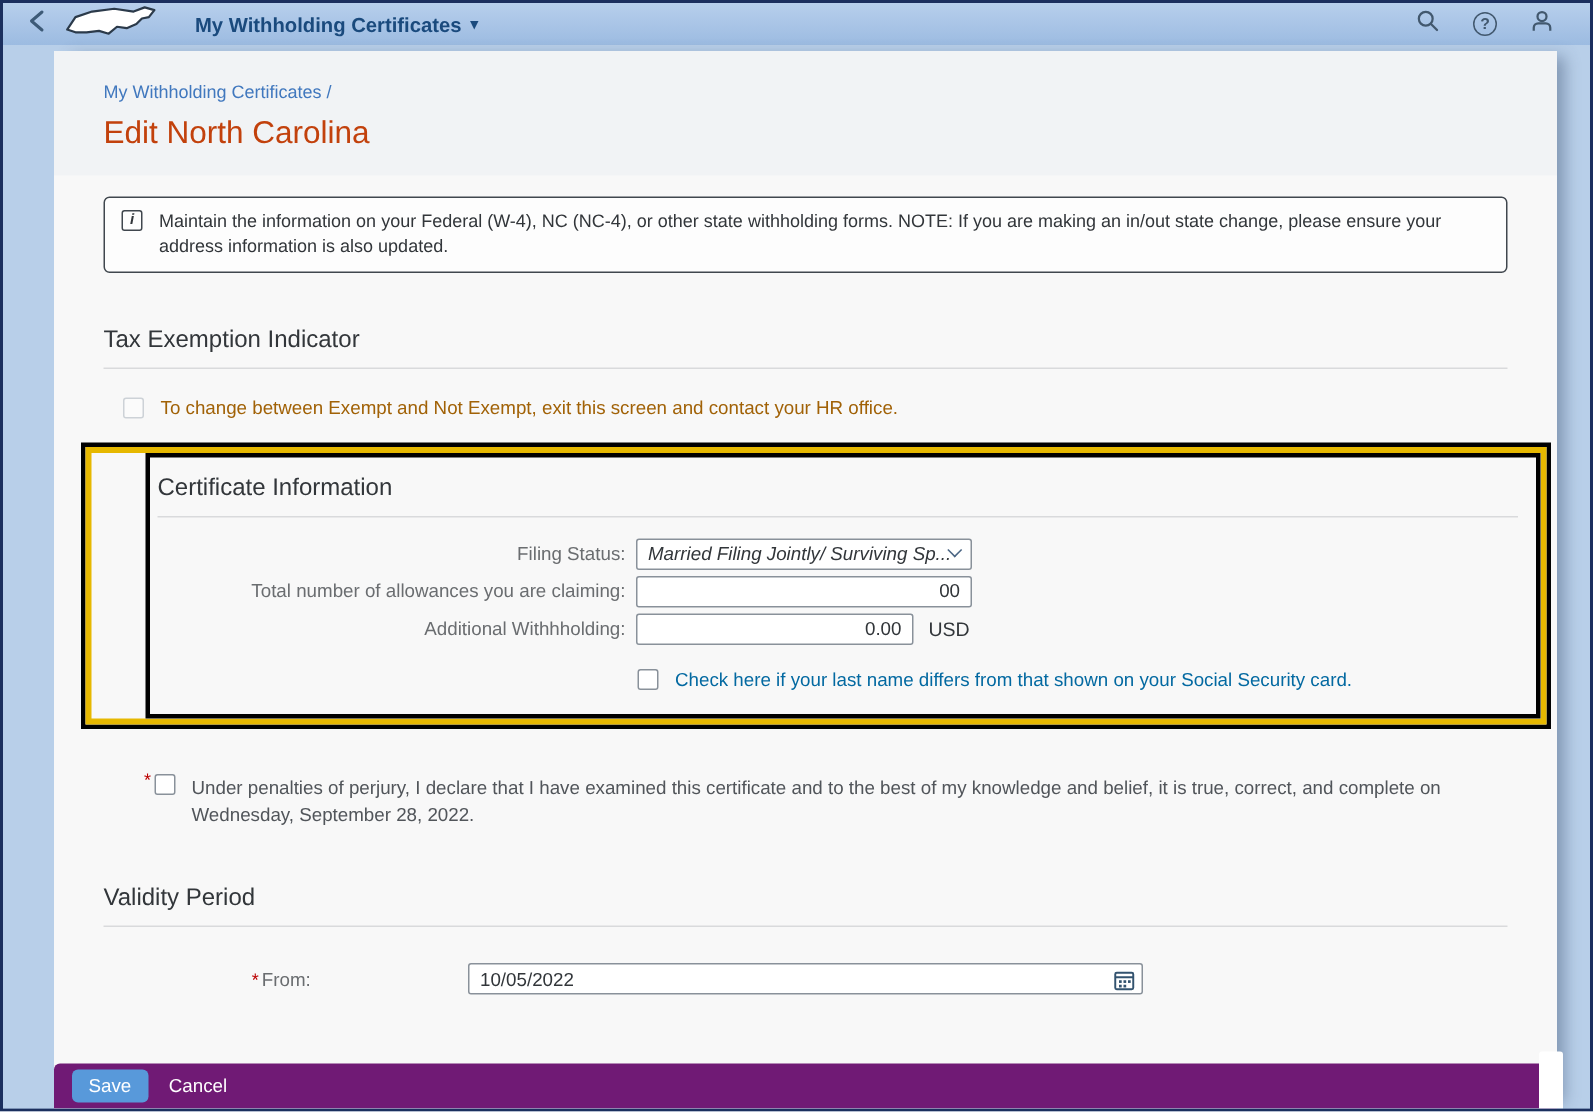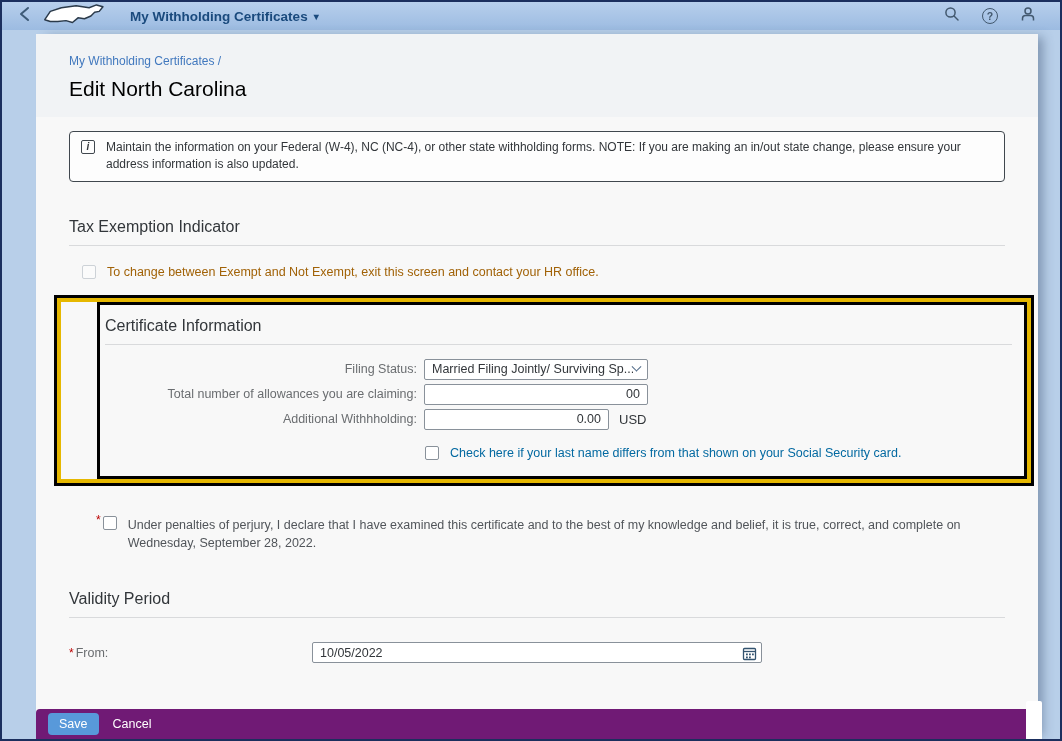--- a/index.html
+++ b/index.html
@@ -23,21 +23,21 @@
   .circle-help { width:16px; height:16px; border:1.4px solid #42586e; border-radius:50%; color:#42586e;
     font-size:10.5px; font-weight:700; display:flex; align-items:center; justify-content:center; cursor:pointer; }
   
   .page-area { position:absolute; top:28px; left:0; right:0; bottom:0; background:#b8cfe9; }
   .card {
     position:absolute; left:18px; top:4px; width:1002px; bottom:0;
     background:#f8f8f8; box-shadow:8px 0 10px -3px rgba(60,80,110,0.45);margin-left:16px;
   }
   .title-band { background:#f1f3f5; padding:20px 33px 16px 33px; }
   .breadcrumb { font-size:12px; color:#4178be; cursor:pointer; }
-  .page-title { font-size:21px; color:#000000; margin-top:9px; font-weight:400; }
+  .page-title { font-size:21px; color:#c2410c; margin-top:9px; font-weight:400; }
   
   .info-banner {
     margin:14px 33px 0 33px; background:#fdfdfd; border:1px solid #40474e; border-radius:4px;
     padding:7px 11px; display:flex; gap:11px; font-size:12px; color:#32363a; line-height:1.45;
   }
   .info-icon {
     flex:0 0 auto; width:14px; height:14px; border:1px solid #40474e; border-radius:2px;
     font-size:10px; font-style:italic; font-weight:700; display:flex; align-items:center; justify-content:center; margin-top:1px;
   }
   
@@ -54,42 +54,42 @@
   .hl-mid   { border:4px solid #e6b800;padding-left:36px; }
   .hl-inner { border:3px solid #000; background:#f8f8f8; padding:12px 12px 16px 5px; }
   .hl-inner .section-title { margin-left:0; }
   .hl-rule { border:none; border-top:1px solid #d9dadc; margin-top:9px; margin-bottom:14px; }
   .form-row { display:flex; align-items:center; margin-bottom:4px; }
   .form-label { width:312px; text-align:right; margin-right:7px; font-size:12.5px; color:#6a6d70; flex:0 0 auto; }
   .select-box {
     width:224px; height:21px; background:#fff; border:1px solid #89919a; border-radius:2px;
     display:flex; align-items:center; padding:0 7px; font-size:12.5px; color:#32363a; cursor:pointer;
   }
-  .select-text { flex:1; white-space:nowrap; overflow:hidden; }
+  .select-text { flex:1; white-space:nowrap; overflow:hidden;font-style:italic; }
   .css-caret {
     width:7px; height:7px; border-right:1.4px solid #4a6583; border-bottom:1.4px solid #4a6583;
     transform:rotate(45deg) translate(-2px,-2px); flex:0 0 auto;
   }
   .txt-input {
     height:21px; background:#fff; border:1px solid #89919a; border-radius:2px;
     font-family:"Liberation Sans", sans-serif; font-size:12.5px; color:#32363a; padding:0 7px;
   }
   .w-224 { width:224px; } .w-185 { width:185px; text-align:right; } .num { text-align:right; }
   .currency { margin-left:10px; font-size:13px; color:#32363a; }
   .inline-check-row { display:flex; align-items:center; gap:11px; margin-left:320px; margin-top:16px; }
   .check-label { font-size:12.5px; color:#0369a1; }
   
   .sec-decl { margin-top:24px; }
   .decl-row { display:flex; margin:30px 33px 0 60px; }
   .req-star { color:#bb0000; font-size:12px; margin-right:2px; margin-top:-3px; }
   .decl-text { font-size:12.5px; color:#51555a; line-height:1.45; margin-left:11px; max-width:886px; }
   
   .sec-valid { margin-top:38px; }
   .from-row { display:flex; align-items:center; margin:24px 33px 0 33px; }
-  .from-label-wrap { width:237px; text-align:left; margin-right:6px; font-size:12.5px; color:#6a6d70; flex:0 0 auto; }
+  .from-label-wrap { width:237px; text-align:center; margin-right:6px; font-size:12.5px; color:#6a6d70; flex:0 0 auto; }
   .date-wrap { position:relative; width:450px; }
   .date-input { width:450px; padding-right:28px; }
   .cal-btn { position:absolute; right:5px; top:3px; width:16px; height:16px; cursor:pointer; display:flex; align-items:center; justify-content:center; }
   
   .footer-bar {
     position:absolute; left:0; right:0; bottom:0; height:30px; background:#701a75;
     border-radius:4px 4px 0 0; display:flex; align-items:center; gap:14px; padding:0 12px;
   }
   .save-btn {
     background:#5899da; color:#fff; border:none; border-radius:4px; font-family:"Liberation Sans", sans-serif;

